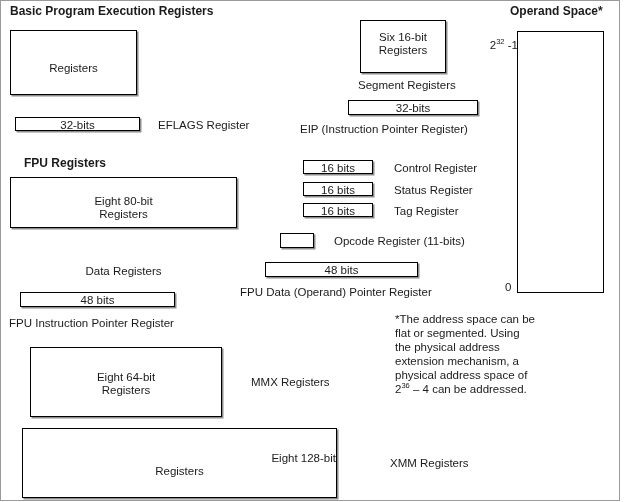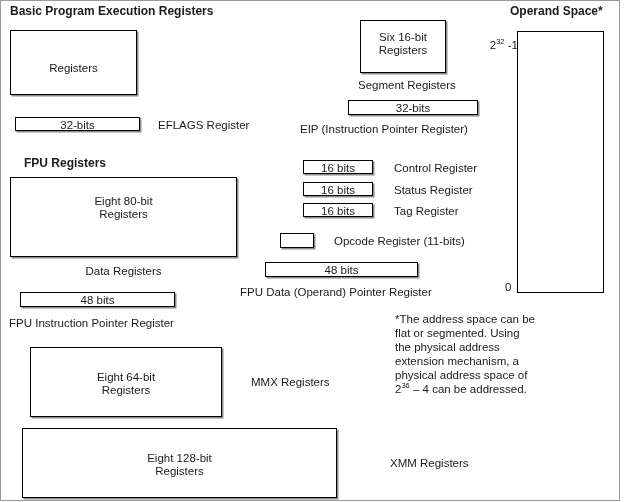--- a/index.html
+++ b/index.html
@@ -131,21 +131,21 @@
     <div class="box-text" style="top:10px;">Six 16-bit</div>
     <div class="box-text" style="top:23px;">Registers</div>
   </div>
   <div class="lbl" style="left:358px; top:79px;">Segment Registers</div>
 
   <div class="bar" style="left:348px; top:100px; width:130px; height:15px; padding-top:1px;">32-bits</div>
   <div class="lbl" style="left:300px; top:123px;">EIP (Instruction Pointer Register)</div>
 
   <div class="lbl bold" style="left:24px; top:157px;">FPU Registers</div>
 
-  <div class="box" style="left:10px; top:177px; width:227px; height:80px;padding-left:12px;">
+  <div class="box" style="left:10px; top:177px; width:227px; height:51px;padding-left:12px;">
     <div class="box-text" style="top:17px;">Eight 80-bit</div>
     <div class="box-text" style="top:30px;">Registers</div>
   </div>
   <div class="lbl center" style="left:10px; top:265px; width:227px;">Data Registers</div>
 
   <div class="bar" style="left:303px; top:160px; width:70px; height:14px; padding-top:1px;">16 bits</div>
   <div class="lbl" style="left:394px; top:162px;">Control Register</div>
 
   <div class="bar" style="left:303px; top:182px; width:70px; height:14px; padding-top:1px;">16 bits</div>
   <div class="lbl" style="left:394px; top:184px;">Status Register</div>
@@ -162,21 +162,21 @@
   <div class="bar" style="left:20px; top:292px; width:155px; height:15px; padding-top:1px;">48 bits</div>
   <div class="lbl" style="left:9px; top:317px;">FPU Instruction Pointer Register</div>
 
   <div class="box" style="left:30px; top:347px; width:192px; height:70px;padding-left:32px;">
     <div class="box-text" style="top:23px;">Eight 64-bit</div>
     <div class="box-text" style="top:36px;">Registers</div>
   </div>
   <div class="lbl" style="left:251px; top:376px;">MMX Registers</div>
 
   <div class="box" style="left:22px; top:428px; width:315px; height:70px;">
-    <div class="box-text" style="top:23px;">Eight 128-bit</div>
+    <div class="box-text" style="top:23px;text-align:right;">Eight 128-bit</div>
     <div class="box-text" style="top:36px;">Registers</div>
   </div>
   <div class="lbl" style="left:390px; top:457px;">XMM Registers</div>
 
   <div class="addr-rect" style="left:517px; top:31px; width:87px; height:262px;"></div>
 
   <div class="addr-top-label" style="left:477px; top:27px;">
     <span>2</span><sup>32</sup><span> -1</span>
   </div>
 

